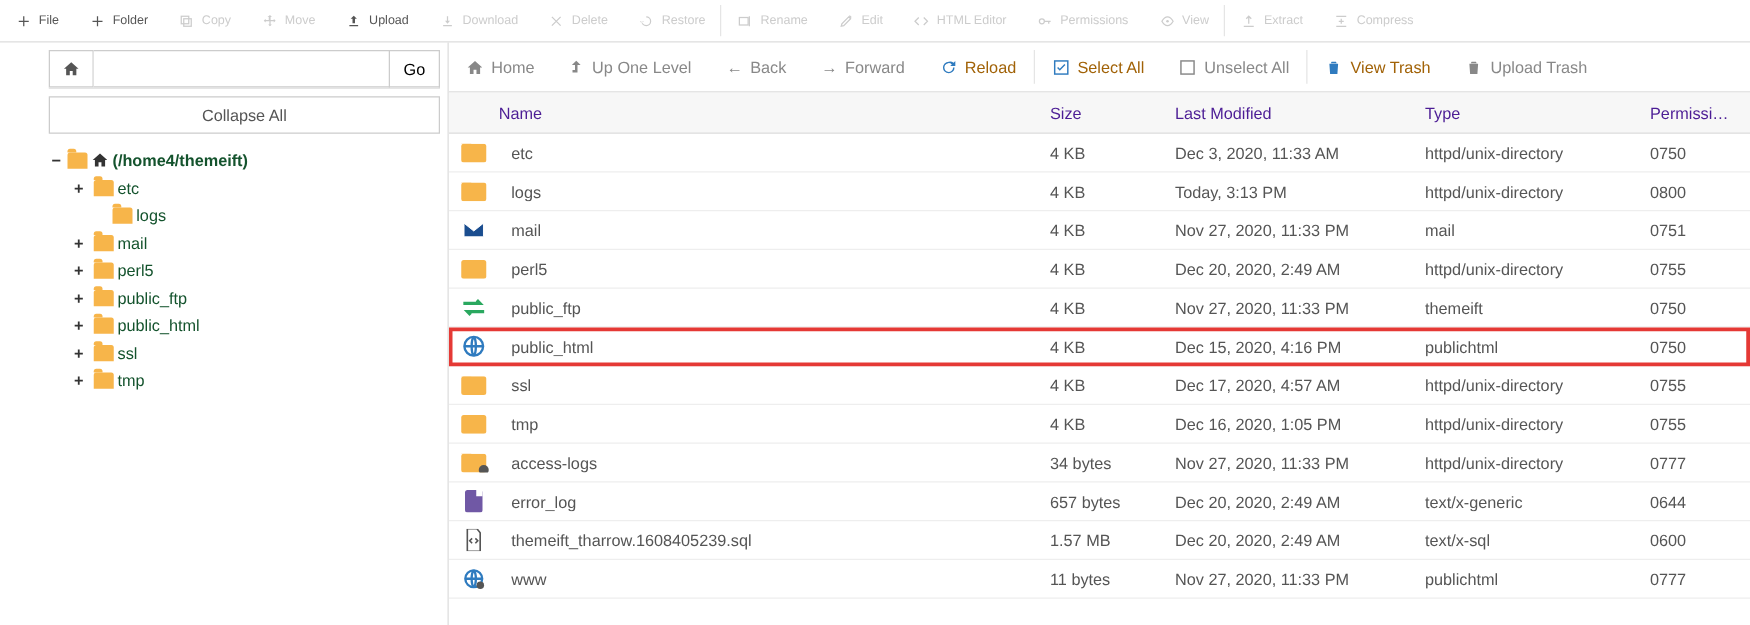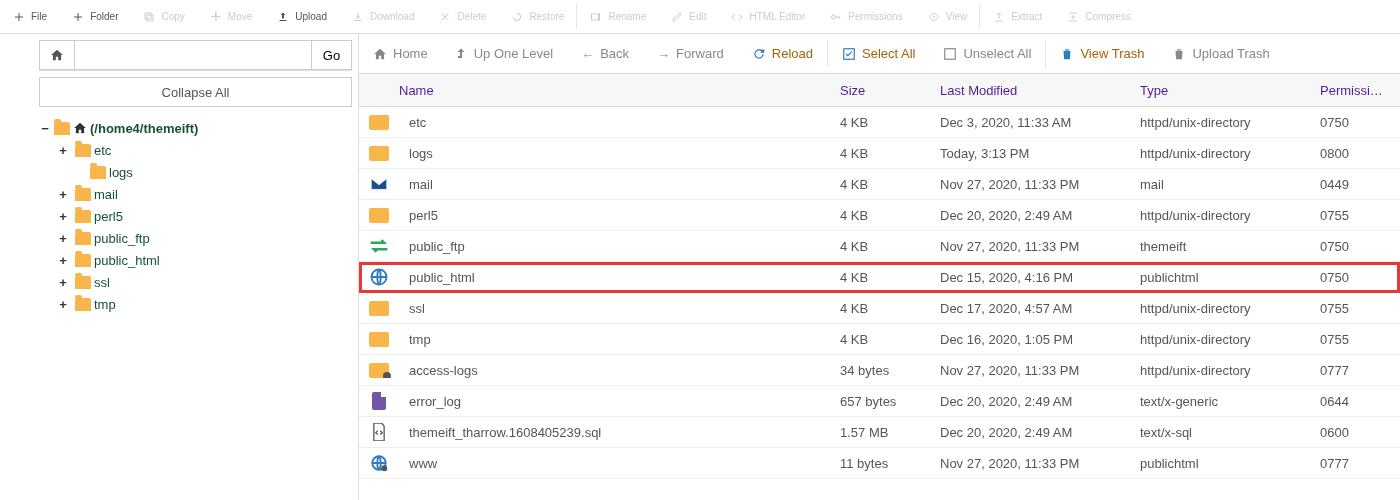--- a/index.html
+++ b/index.html
@@ -347,21 +347,21 @@
           <div class="grid-row">
             <div class="col col-icon">
               <svg width="20" height="14" viewBox="0 0 24 18" fill="#1a4d8f">
                 <path d="M2 2h20v14H2zM2 2l10 8 10-8" fill="#1a4d8f" stroke="#fff"></path>
               </svg>
             </div>
     <div class="col col-name">mail</div>
     <div class="col col-size">4 KB</div>
     <div class="col col-mod">Nov 27, 2020, 11:33 PM</div>
     <div class="col col-type">mail</div>
-    <div class="col col-perm">0449</div>
+    <div class="col col-perm">0751</div>
           </div>
           <div class="grid-row">
             <div class="col col-icon">
               <div class="fic-folder"></div>
             </div>
     <div class="col col-name">perl5</div>
     <div class="col col-size">4 KB</div>
     <div class="col col-mod">Dec 20, 2020, 2:49 AM</div>
     <div class="col col-type">httpd/unix-directory</div>
     <div class="col col-perm">0755</div>

